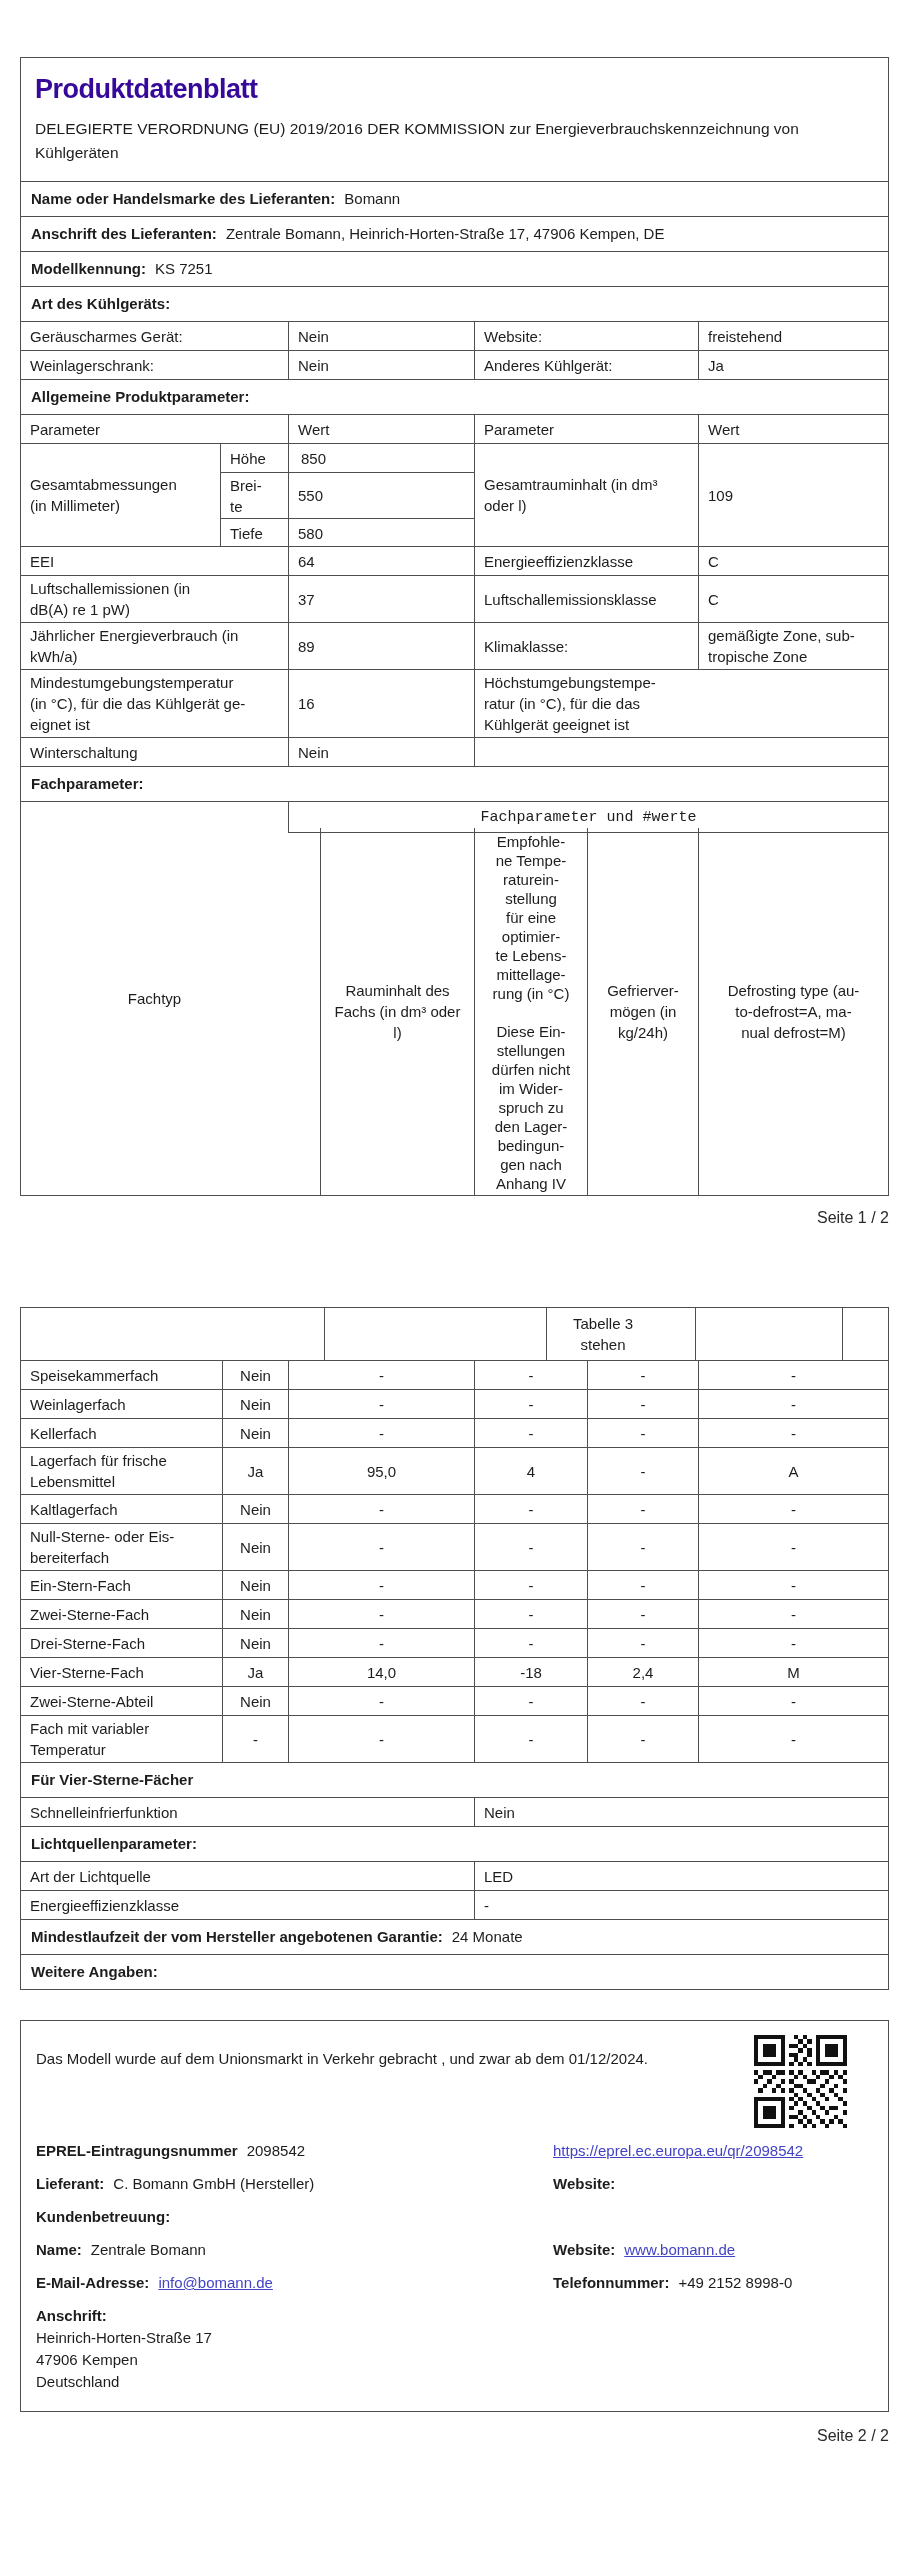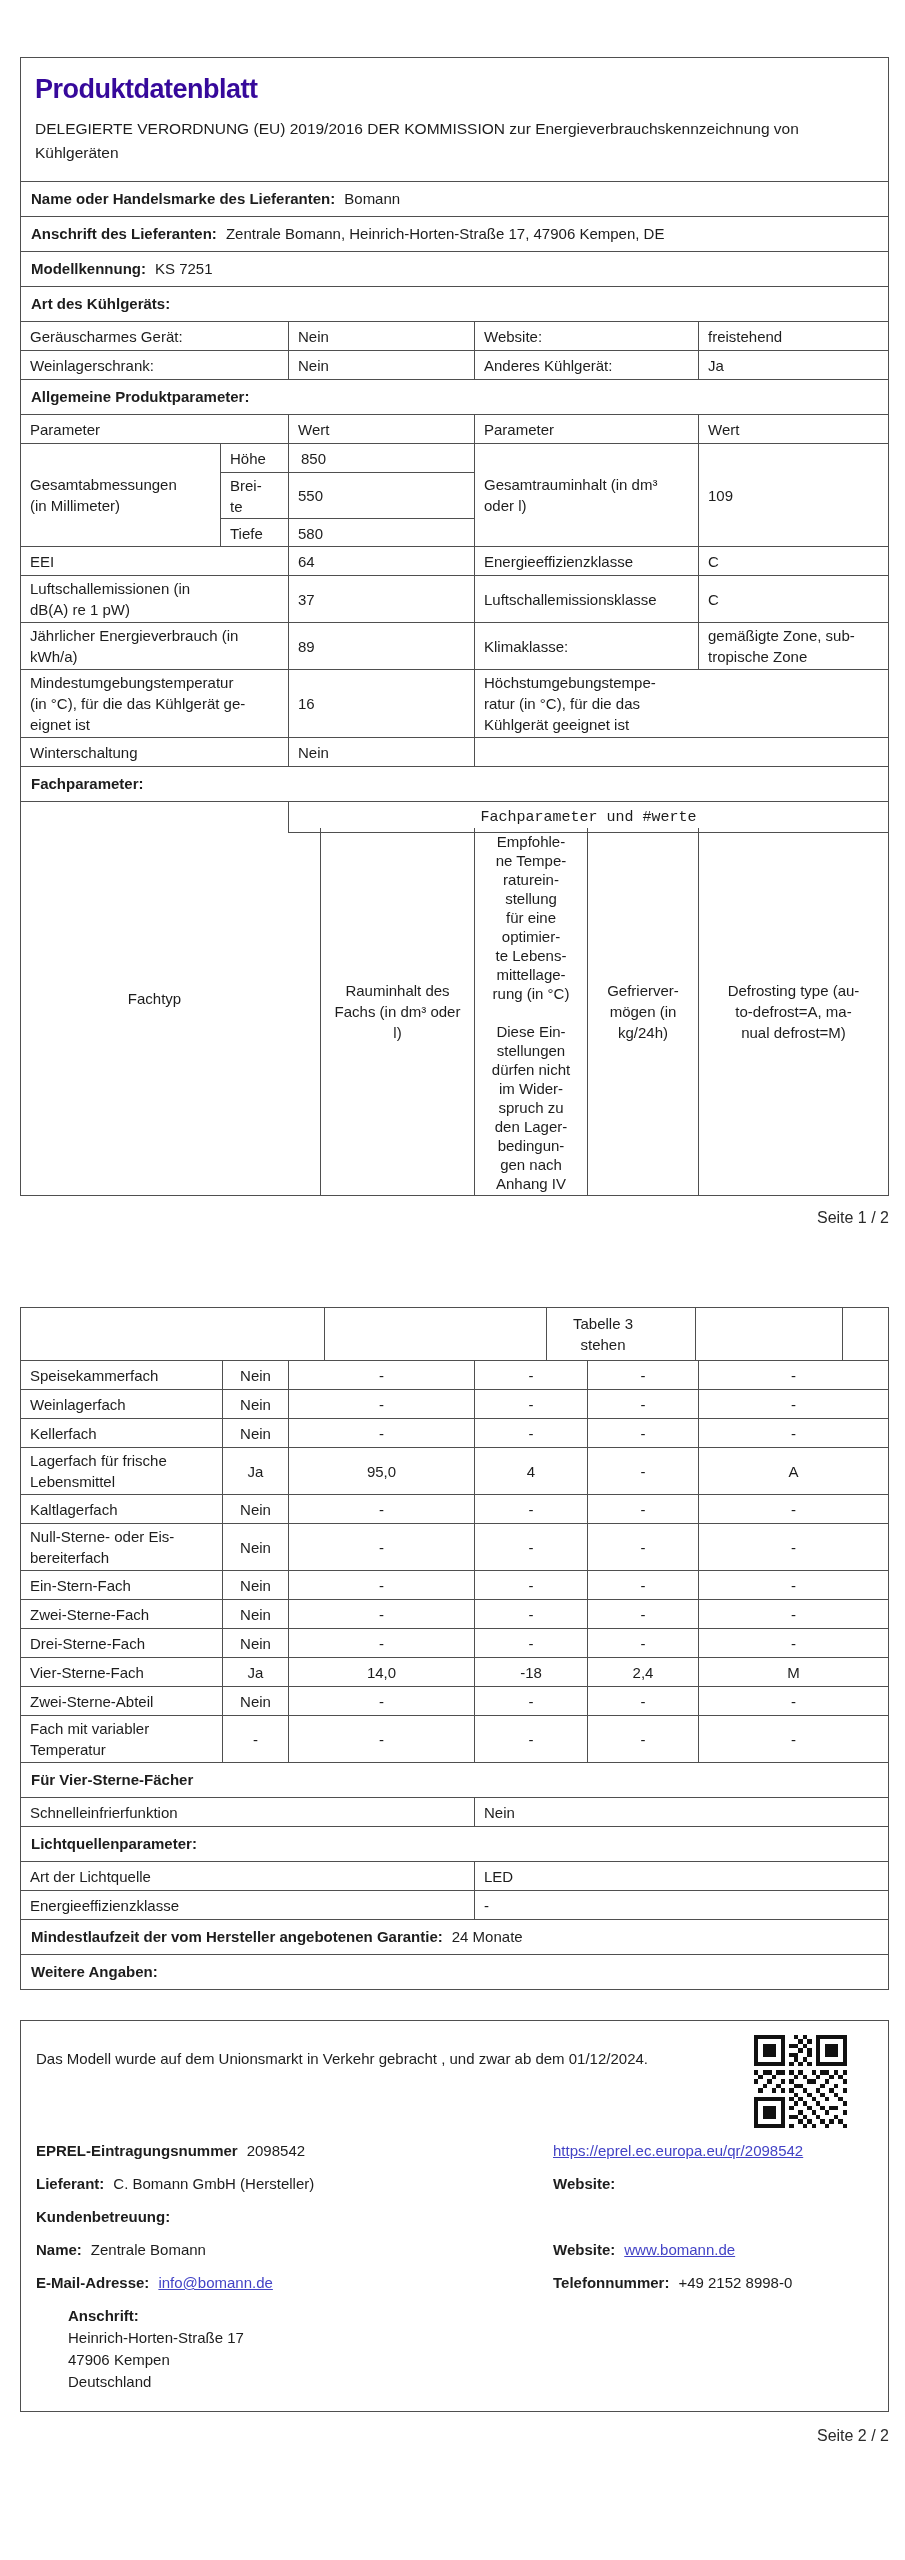--- a/index.html
+++ b/index.html
@@ -37,21 +37,21 @@
   .gap3{margin-top:30px;}
   .cbox{border:1px solid var(--bd);padding:12px 15px 18px 15px;}
   .crow{display:flex;margin-top:12px;}
   .crow .left{width:517px;flex-shrink:0;}
   .crow .right{flex:1;}
   .mrow{display:flex;align-items:flex-start;}
   .mrow .txt{flex:1;margin-top:15px;}
   .qr{width:93px;height:93px;margin:2px 26px 0 0;flex-shrink:0;}
   a.link{color:var(--link);text-decoration:underline;cursor:pointer;}
   .addr{margin-top:12px;}
-  .addr div{line-height:22px;margin-left:32px;}
+  .addr div{line-height:22px;}
   .hcont{min-height:52px;gap:36px;}
   .tallhead{line-height:19px;}
   .fhgroup{min-height:26px;}
 </style>
 </head>
 <body>
 
 <div class="doc">
 
   <div class="box">

